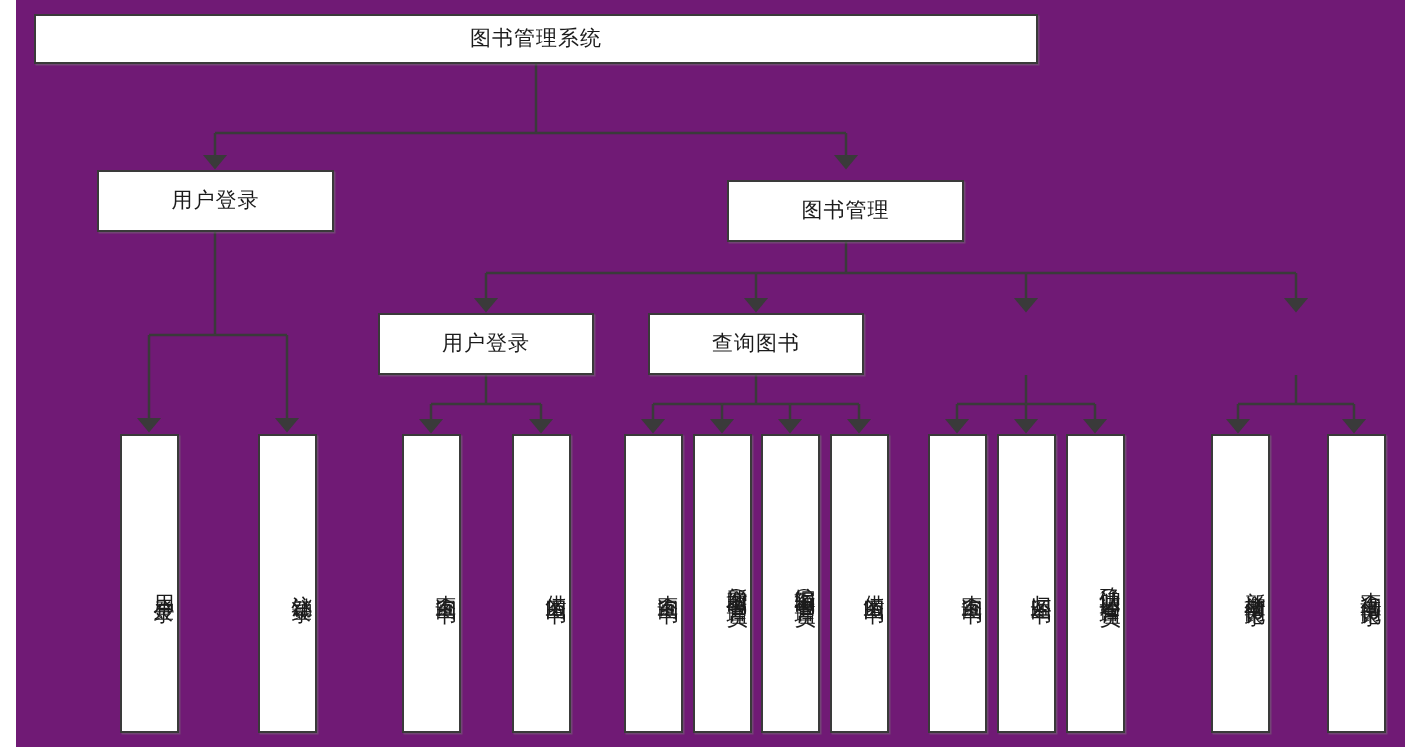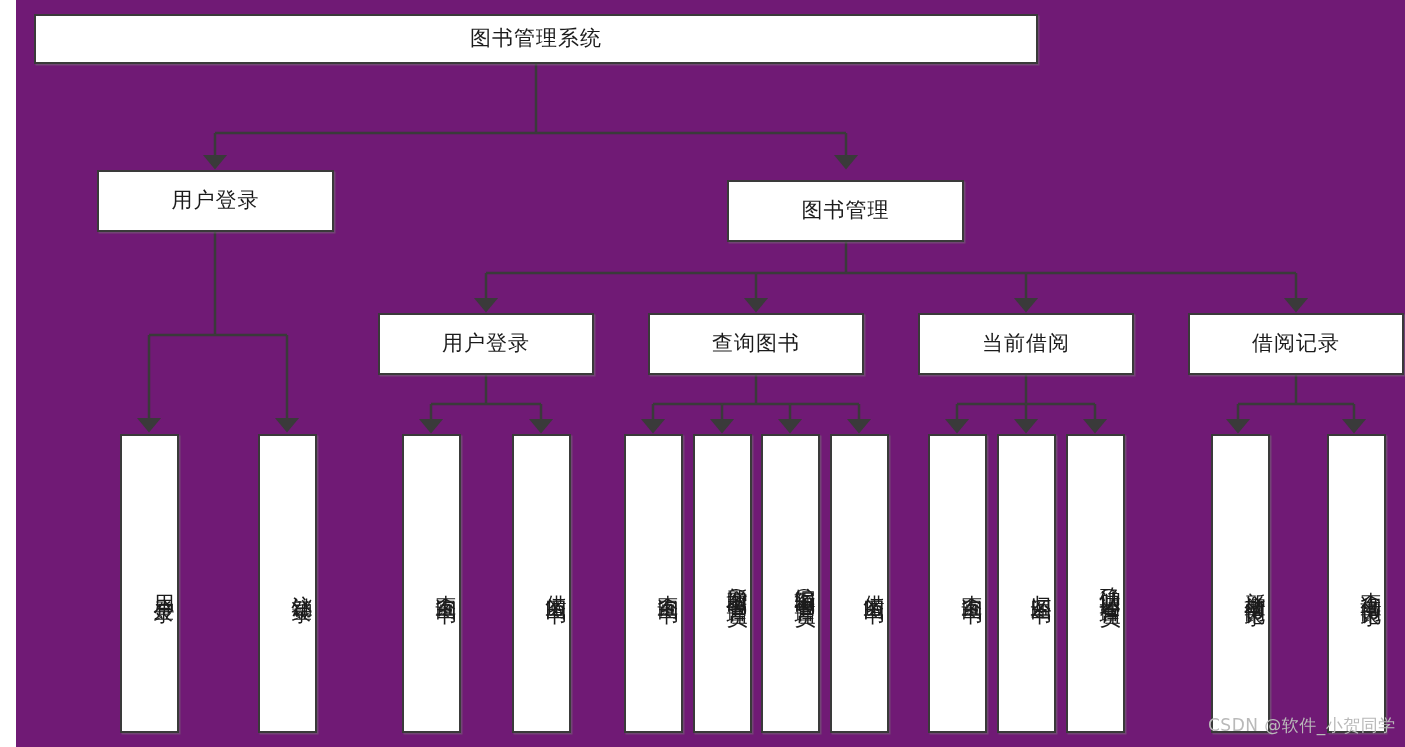--- a/index.html
+++ b/index.html
@@ -134,26 +134,20 @@
   <div class="node horiz" style="left:711px; top:180px; width:237px; height:62px;">
     <span>图书管理</span>
   </div>
 
   <div class="node horiz" style="left:362px; top:313px; width:216px; height:62px;">
     <span>用户登录</span>
   </div>
   <div class="node horiz" style="left:632px; top:313px; width:216px; height:62px;">
     <span>查询图书</span>
   </div>
-  <div class="node horiz" style="left:902px; top:313px; width:216px; height:62px;">
-    <span>当前借阅</span>
-  </div>
-  <div class="node horiz" style="left:1172px; top:313px; width:216px; height:62px;">
-    <span>借阅记录</span>
-  </div>
 
   <div class="node vert" style="left:104px; top:434px; width:59px; height:299px;">
     <span class="vtext">用户登录</span>
   </div>
   <div class="node vert" style="left:242px; top:434px; width:59px; height:299px;">
     <span class="vtext">注销登录</span>
   </div>
 
   <div class="node vert" style="left:386px; top:434px; width:59px; height:299px;">
     <span class="vtext">查询图书</span>
@@ -185,15 +179,14 @@
     <span class="vtext">确认归还（管理员）</span>
   </div>
 
   <div class="node vert" style="left:1195px; top:434px; width:59px; height:299px;">
     <span class="vtext">新增借阅记录</span>
   </div>
   <div class="node vert" style="left:1311px; top:434px; width:59px; height:299px;">
     <span class="vtext">查询借阅记录</span>
   </div>
 
-  <div class="watermark" style="left:1192px; top:714px;">CSDN @软件_小贺同学</div>
 
 </div>
 
 </body></html>

